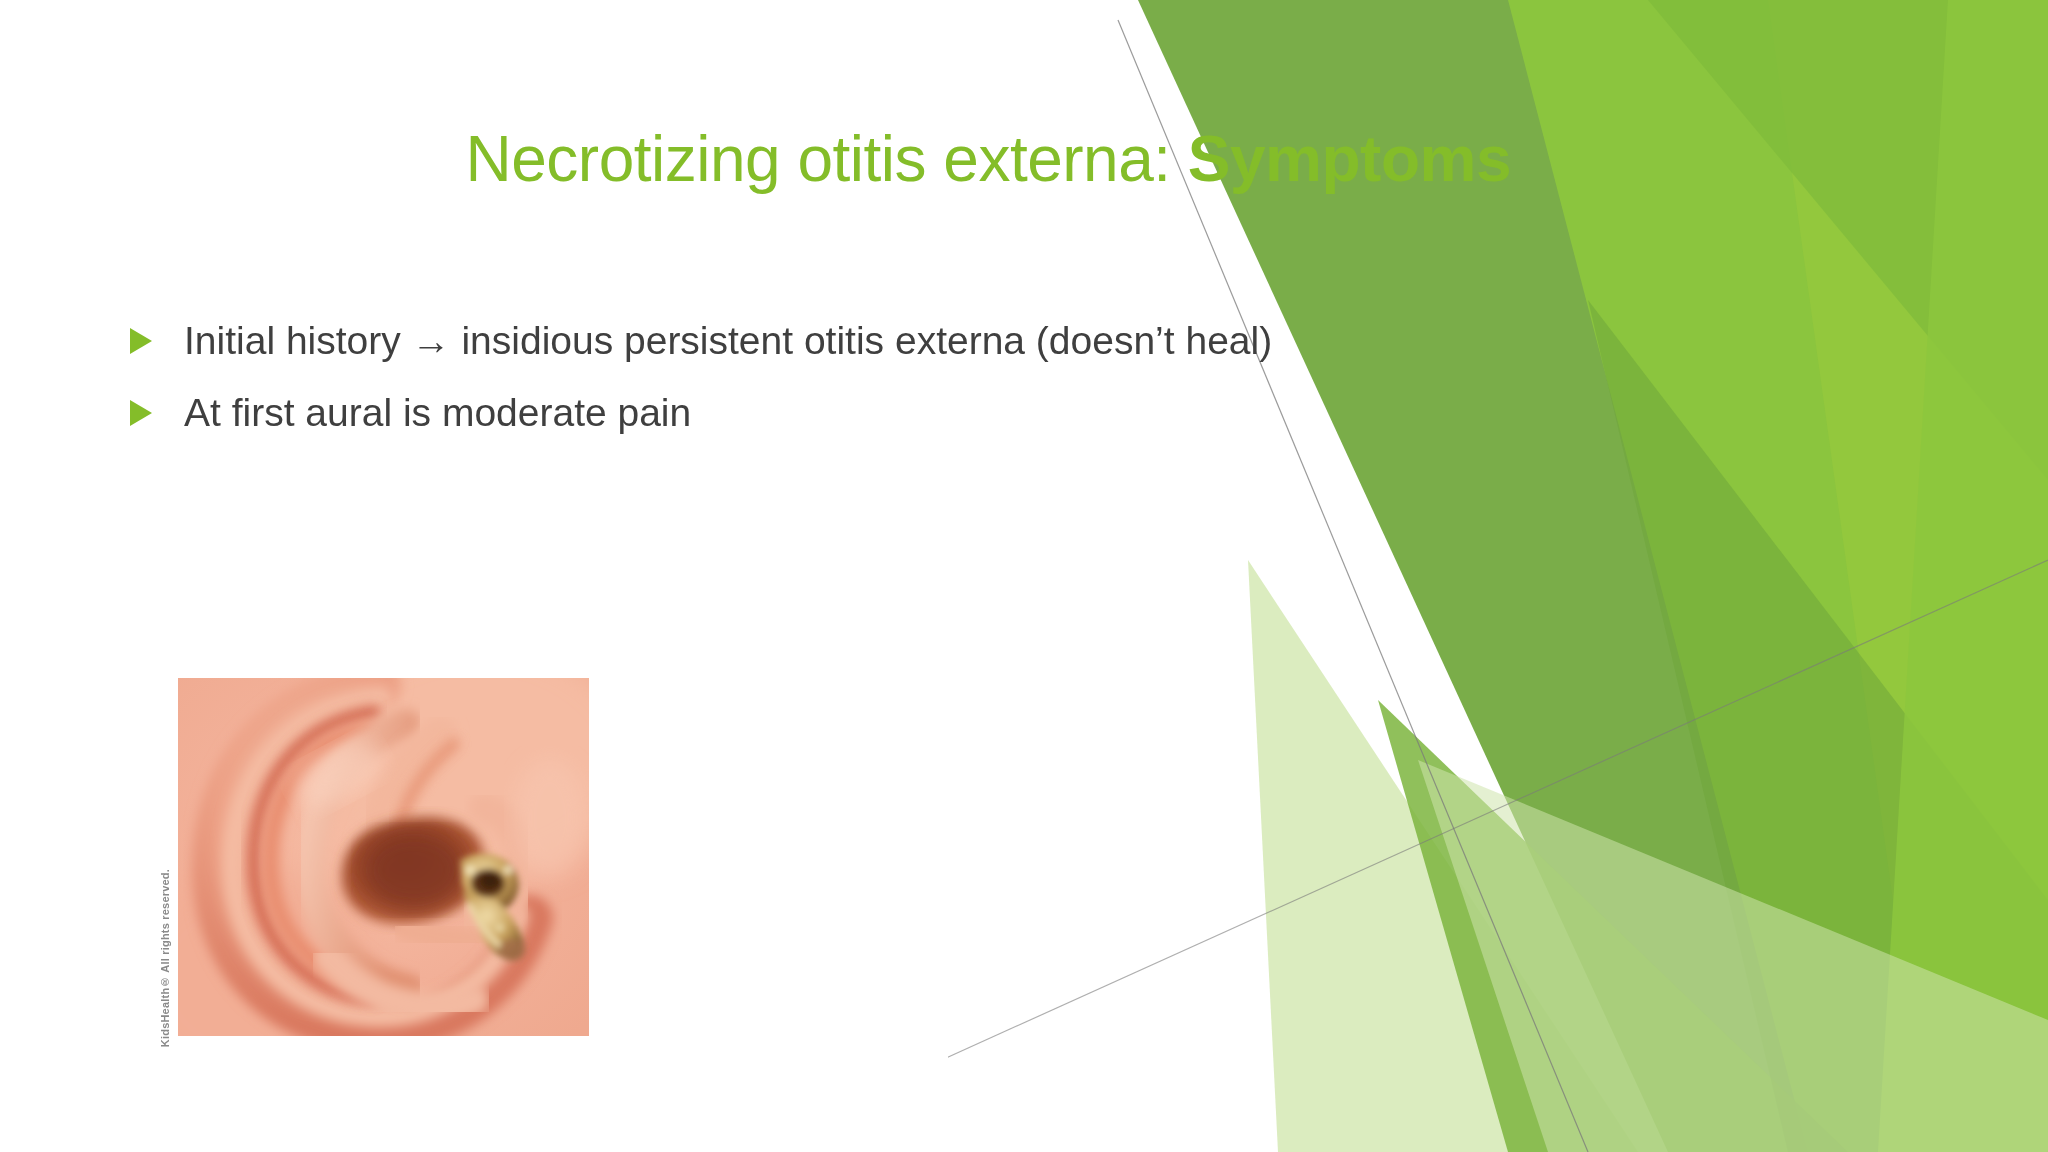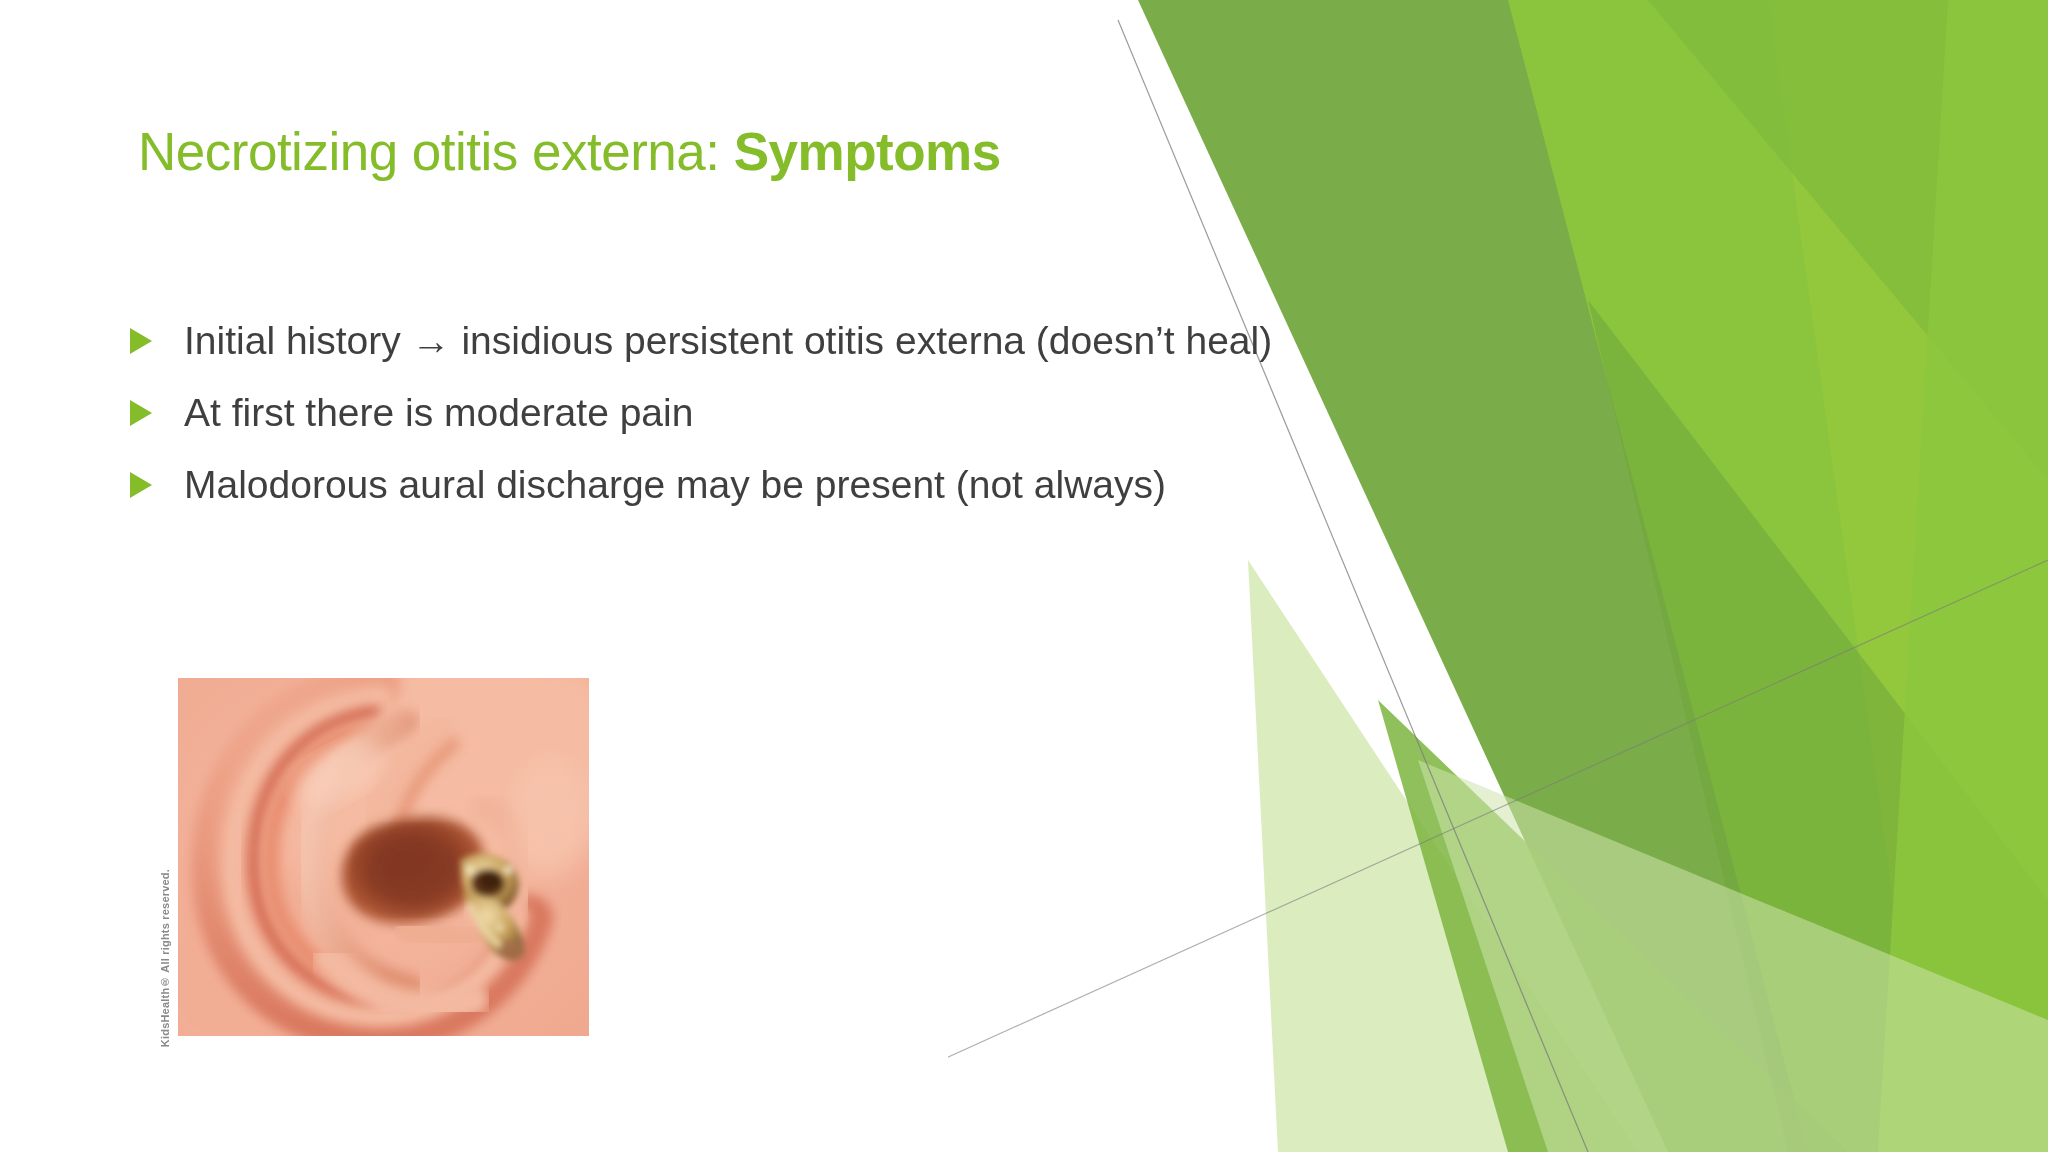--- a/index.html
+++ b/index.html
@@ -35,28 +35,29 @@
 
   
   .title-block {
     position: absolute;
     left: 128px;
     top: 96px;
     width: 1400px;
     height: 92px;
   }
   .title-text {
-    margin: 10px;
-    font-family: "Liberation Sans", sans-serif;
-    font-size: 53px;
+    margin: 17px;
+    font-family: "Liberation Sans", sans-serif;
+    font-size: 64px;
     line-height: 92px;
     font-weight: 400;
     color: #84BD29;
     white-space: nowrap;
     letter-spacing: -0.5px;
+    text-align: right;
   }
   .title-text .title-strong {
     font-weight: 700;
   }
 
   
   .body-block {
     position: absolute;
     left: 128px;
     top: 305px;
@@ -169,32 +170,24 @@
       </span>
       <span class="bullet-text">Initial history → insidious persistent otitis externa (doesn’t heal)</span>
     </div>
 
     <div class="bullet-row">
       <span class="bullet-marker">
         <svg width="26" height="30" viewBox="0 0 26 30" xmlns="http://www.w3.org/2000/svg">
           <polygon points="2,2 24,15 2,28" fill="#84BD29"></polygon>
         </svg>
       </span>
-      <span class="bullet-text">At first there is moderate pain</span>
-    </div>
-
-
-    <div class="bullet-row">
-      <span class="bullet-marker">
-        <svg width="26" height="30" viewBox="0 0 26 30" xmlns="http://www.w3.org/2000/svg">
-          <polygon points="2,2 24,15 2,28" fill="#84BD29"></polygon>
-        </svg>
-      </span>
-      <span class="bullet-text">Malodorous aural discharge may be present  (not always)</span>
-    </div>
+      <span class="bullet-text">At first aural is moderate pain</span>
+    </div>
+
+
 
   </div>
 
   <div class="photo-frame">
     <div class="photo-watermark">
       <span>KidsHealth® All rights reserved.</span>
     </div>
     <div class="photo-image">
       <svg viewBox="0 0 411 358" preserveAspectRatio="none" xmlns="http://www.w3.org/2000/svg">
         <defs>

